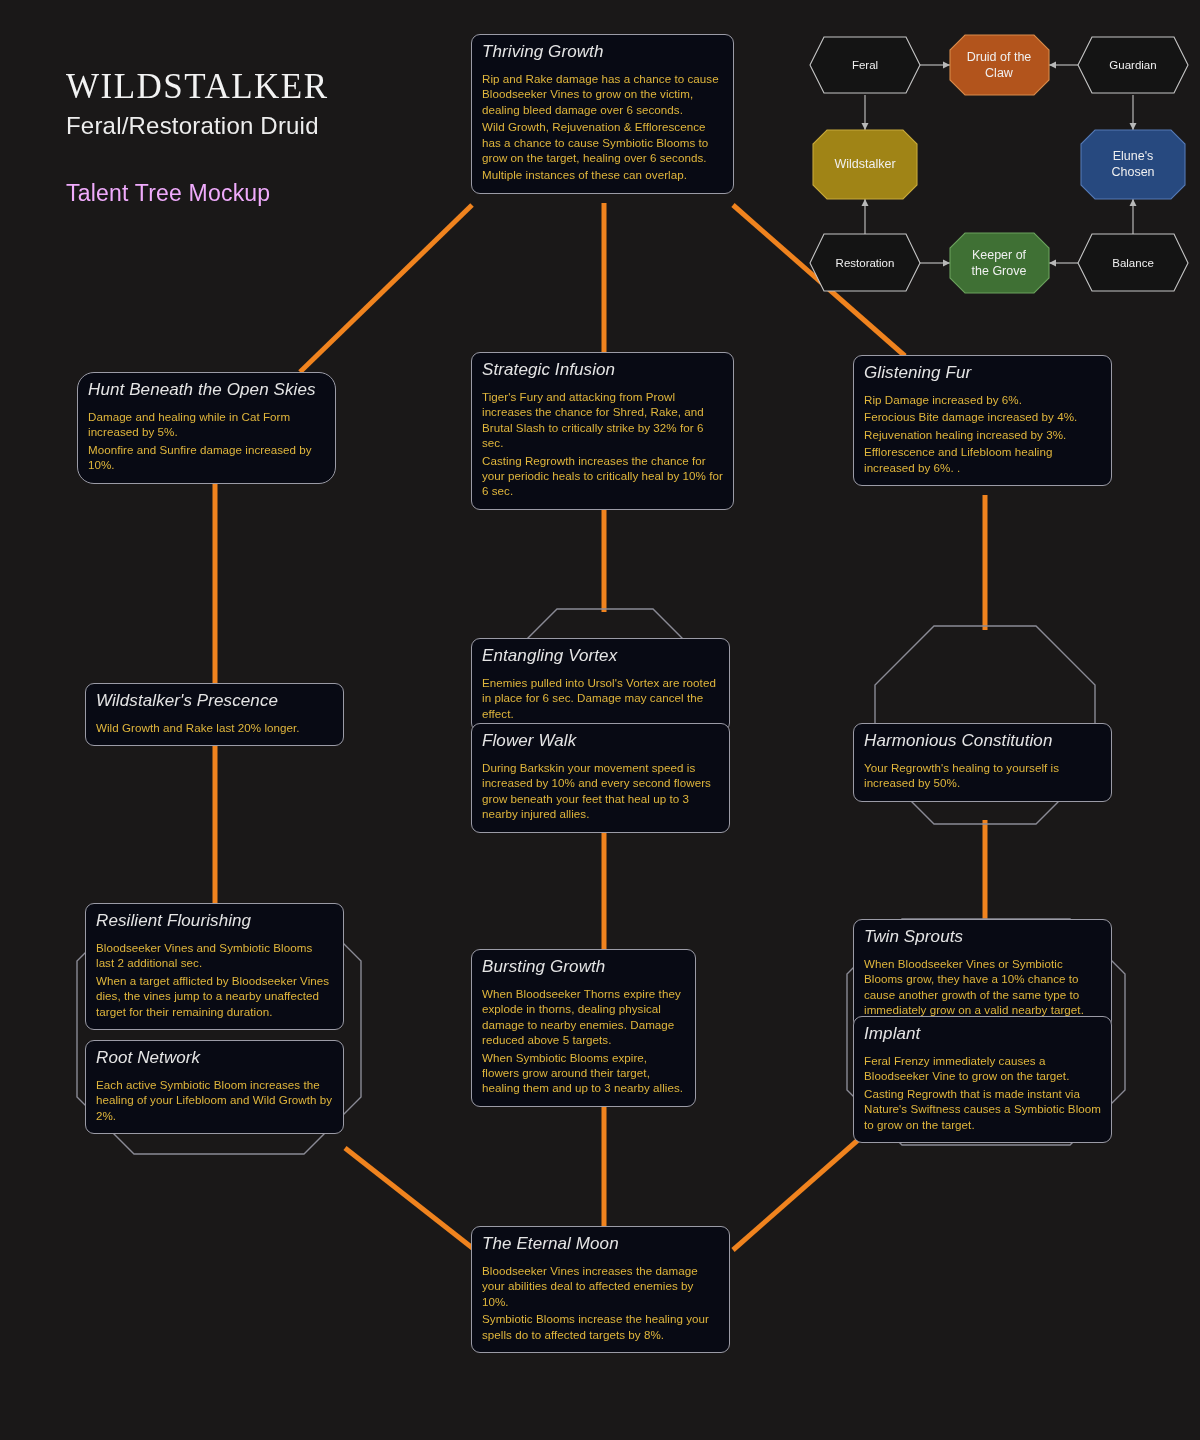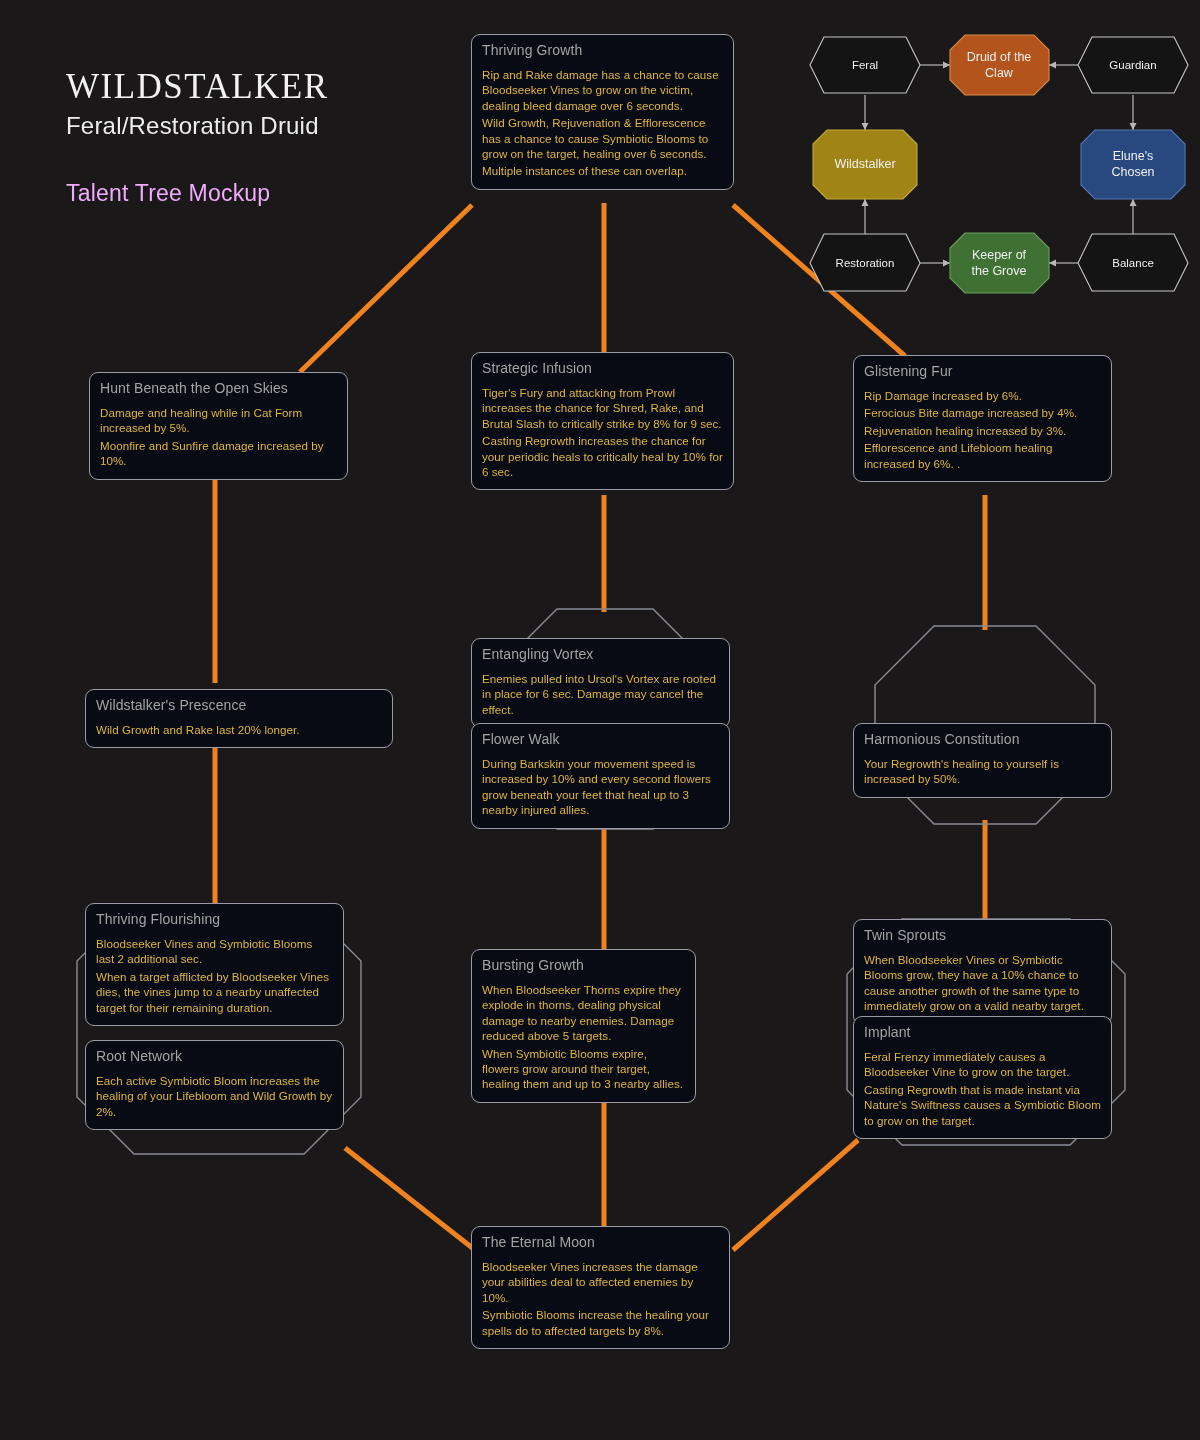--- a/index.html
+++ b/index.html
@@ -30,22 +30,22 @@
 
   
   .card {
     position: absolute; z-index: 4;
     background: #080a14;
     border: 1px solid #9b9ba6;
     border-radius: 9px;
     padding: 7px 10px 10px 10px;
   }
   .card-title {
-    color: #a3a3a3; font-size: 14px; font-weight: 400;
-    letter-spacing: .1px; margin-bottom: 9px; white-space: nowrap;
+    color: #e5e5e5; font-size: 17px; font-weight: 400;
+    letter-spacing: .1px; margin-bottom: 9px; white-space: nowrap; font-style: italic;
   }
   .card-body p {
     color: #e0b63c; font-size: 11.6px; line-height: 1.33;
     letter-spacing: .05px;
   }
   .card-body p + p { margin-top: 2px; }
 
   
   .octa { position: absolute; z-index: 2; }
   .octa svg { display: block; }
@@ -188,47 +188,47 @@
 
   <div class="card" style="left:471px; top:34px; width:263px;">
     <div class="card-title">Thriving Growth</div>
     <div class="card-body">
       <p>Rip and Rake damage has a chance to cause Bloodseeker Vines to grow on the victim, dealing bleed damage over 6 seconds.</p>
       <p>Wild Growth, Rejuvenation &amp; Efflorescence has a chance to cause Symbiotic Blooms to grow on the target, healing over 6 seconds.</p>
       <p>Multiple instances of these can overlap.</p>
     </div>
   </div>
 
-  <div class="card" style="left:89px; top:372px; width:259px;">
+  <div class="card" style="left:77px; top:372px; width:259px;border-radius:17px;">
     <div class="card-title">Hunt Beneath the Open Skies</div>
     <div class="card-body">
       <p>Damage and healing while in Cat Form increased by 5%.</p>
       <p>Moonfire and Sunfire damage increased by 10%.</p>
     </div>
   </div>
 
   <div class="card" style="left:471px; top:352px; width:263px;">
     <div class="card-title">Strategic Infusion</div>
     <div class="card-body">
-      <p>Tiger's Fury and attacking from Prowl increases the chance for Shred, Rake, and Brutal Slash to critically strike by 8% for 9 sec.</p>
+      <p>Tiger's Fury and attacking from Prowl increases the chance for Shred, Rake, and Brutal Slash to critically strike by 32% for 6 sec.</p>
       <p>Casting Regrowth increases the chance for your periodic heals to critically heal by 10% for 6 sec.</p>
     </div>
   </div>
 
   <div class="card" style="left:853px; top:355px; width:259px;">
     <div class="card-title">Glistening Fur</div>
     <div class="card-body">
       <p>Rip Damage increased by 6%.</p>
       <p>Ferocious Bite damage increased by 4%.</p>
       <p>Rejuvenation healing increased by 3%.</p>
       <p>Efflorescence and Lifebloom healing increased by 6%. .</p>
     </div>
   </div>
 
-  <div class="card" style="left:85px; top:683px; width:308px;margin-top:6px;">
+  <div class="card" style="left:85px; top:683px; width:259px;">
     <div class="card-title">Wildstalker's Prescence</div>
     <div class="card-body">
       <p>Wild Growth and Rake last 20% longer.</p>
     </div>
   </div>
 
   <div class="card" style="left:471px; top:638px; width:259px;">
     <div class="card-title">Entangling Vortex</div>
     <div class="card-body">
       <p>Enemies pulled into Ursol's Vortex are rooted in place for 6 sec. Damage may cancel the effect.</p>
@@ -244,21 +244,21 @@
 
 
   <div class="card" style="left:853px; top:723px; width:259px;">
     <div class="card-title">Harmonious Constitution</div>
     <div class="card-body">
       <p>Your Regrowth's healing to yourself is increased by 50%.</p>
     </div>
   </div>
 
   <div class="card" style="left:85px; top:903px; width:259px;">
-    <div class="card-title">Thriving Flourishing</div>
+    <div class="card-title">Resilient Flourishing</div>
     <div class="card-body">
       <p>Bloodseeker Vines and Symbiotic Blooms last 2 additional sec.</p>
       <p>When a target afflicted by Bloodseeker Vines dies, the vines jump to a nearby unaffected target for their remaining duration.</p>
     </div>
   </div>
 
   <div class="card" style="left:85px; top:1040px; width:259px;">
     <div class="card-title">Root Network</div>
     <div class="card-body">
       <p>Each active Symbiotic Bloom increases the healing of your Lifebloom and Wild Growth by 2%.</p>

